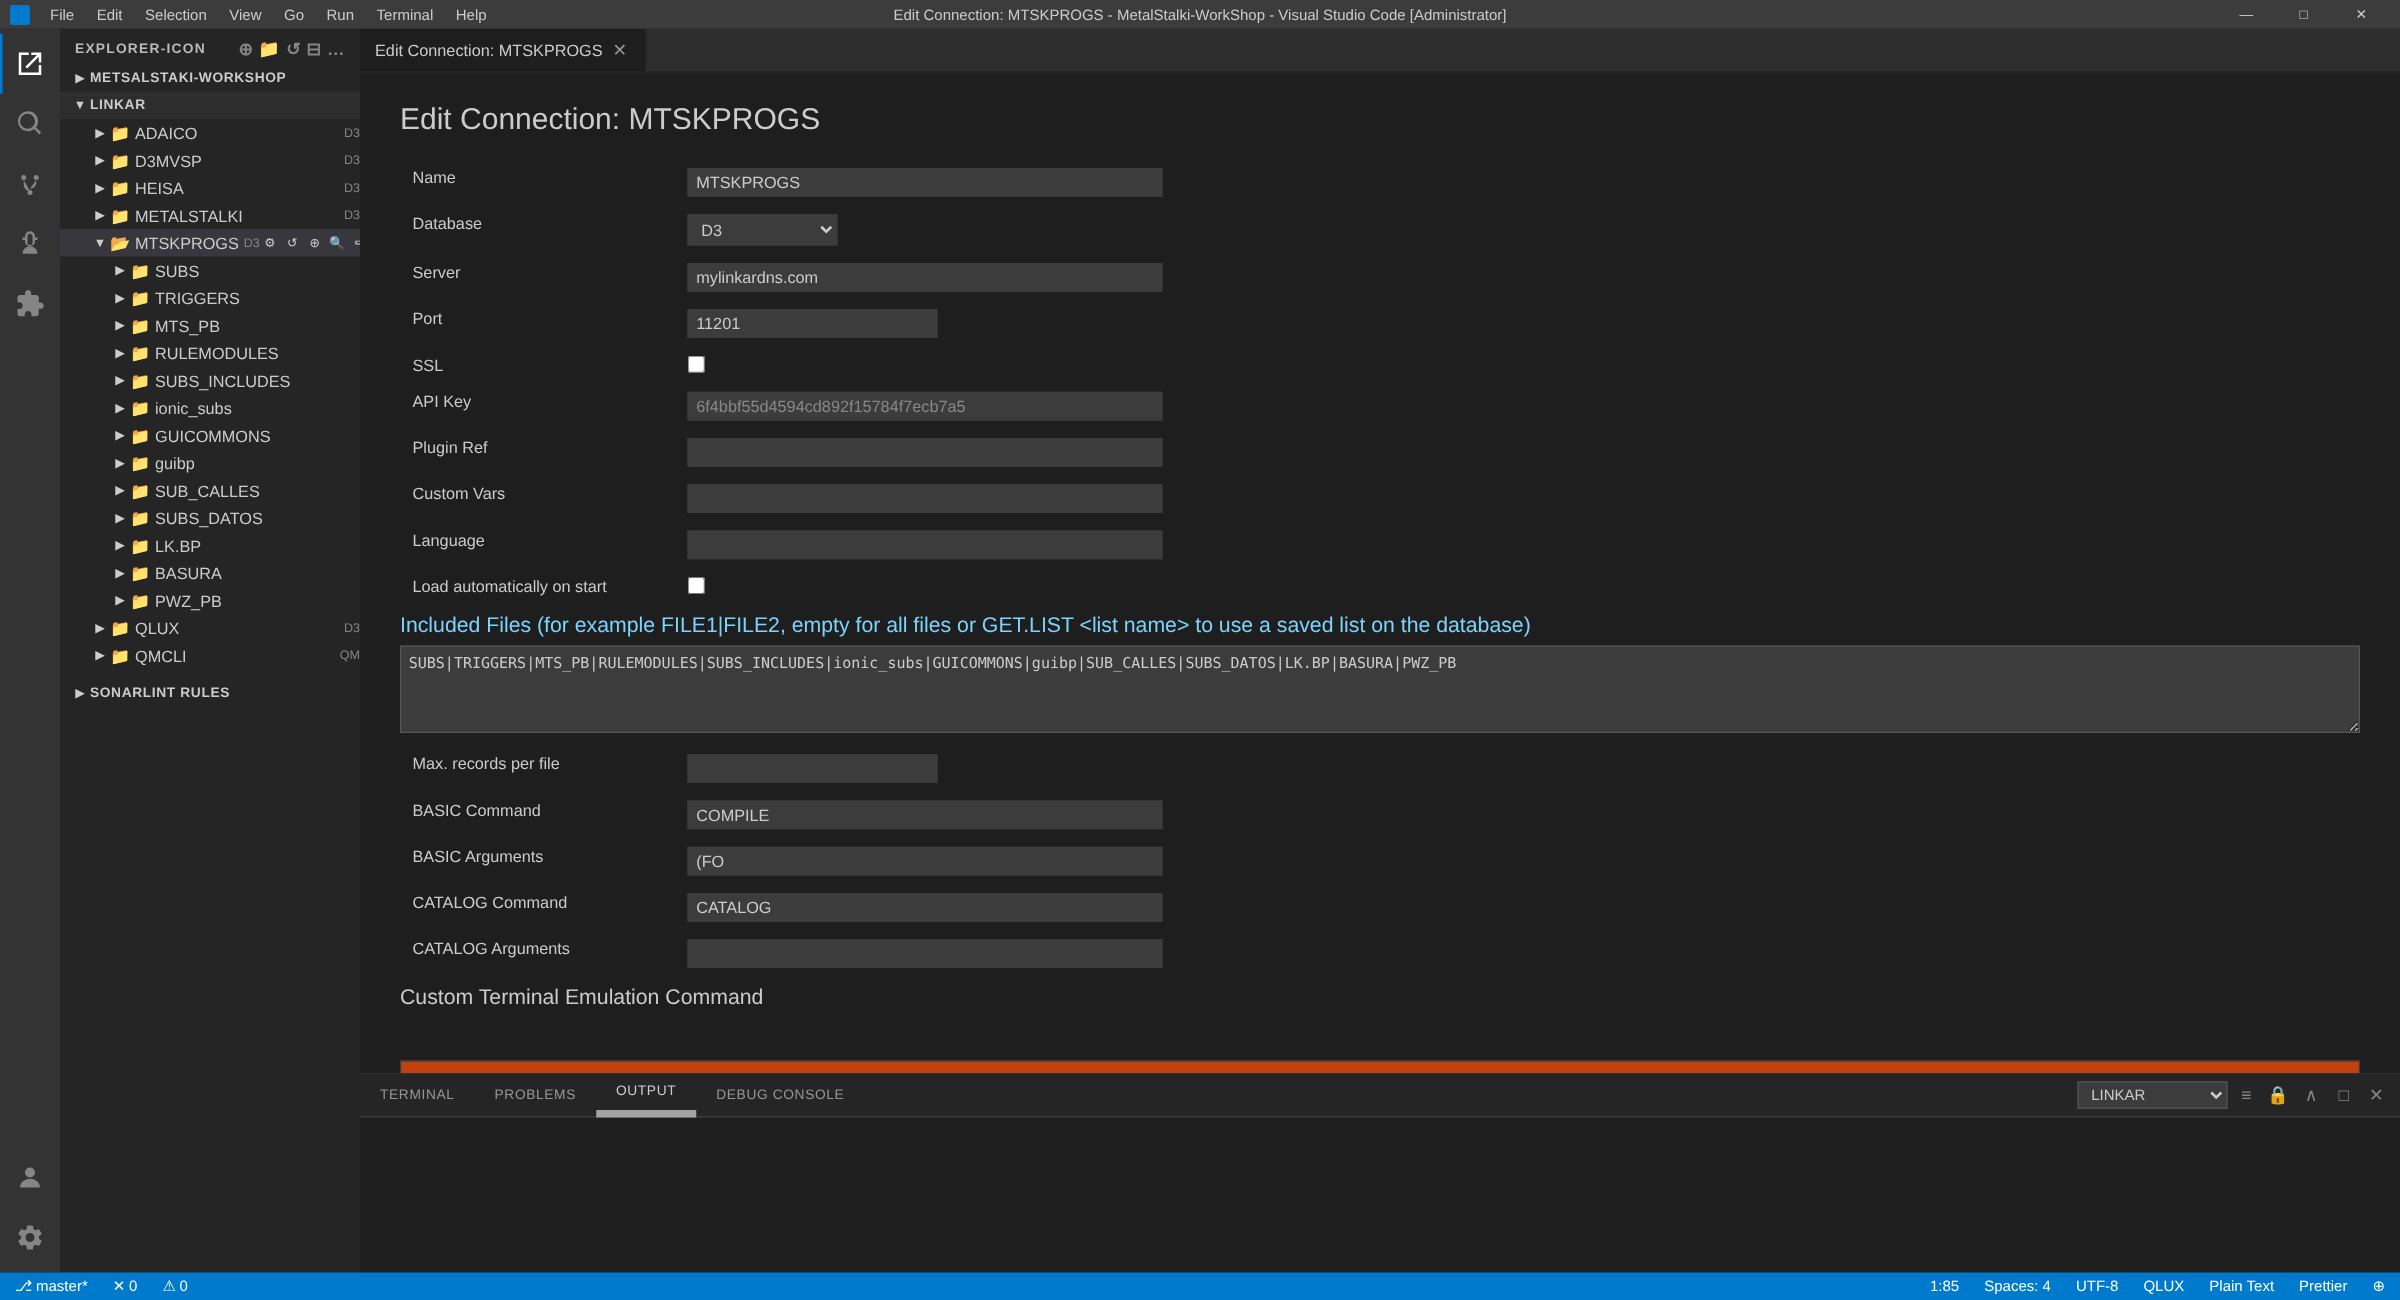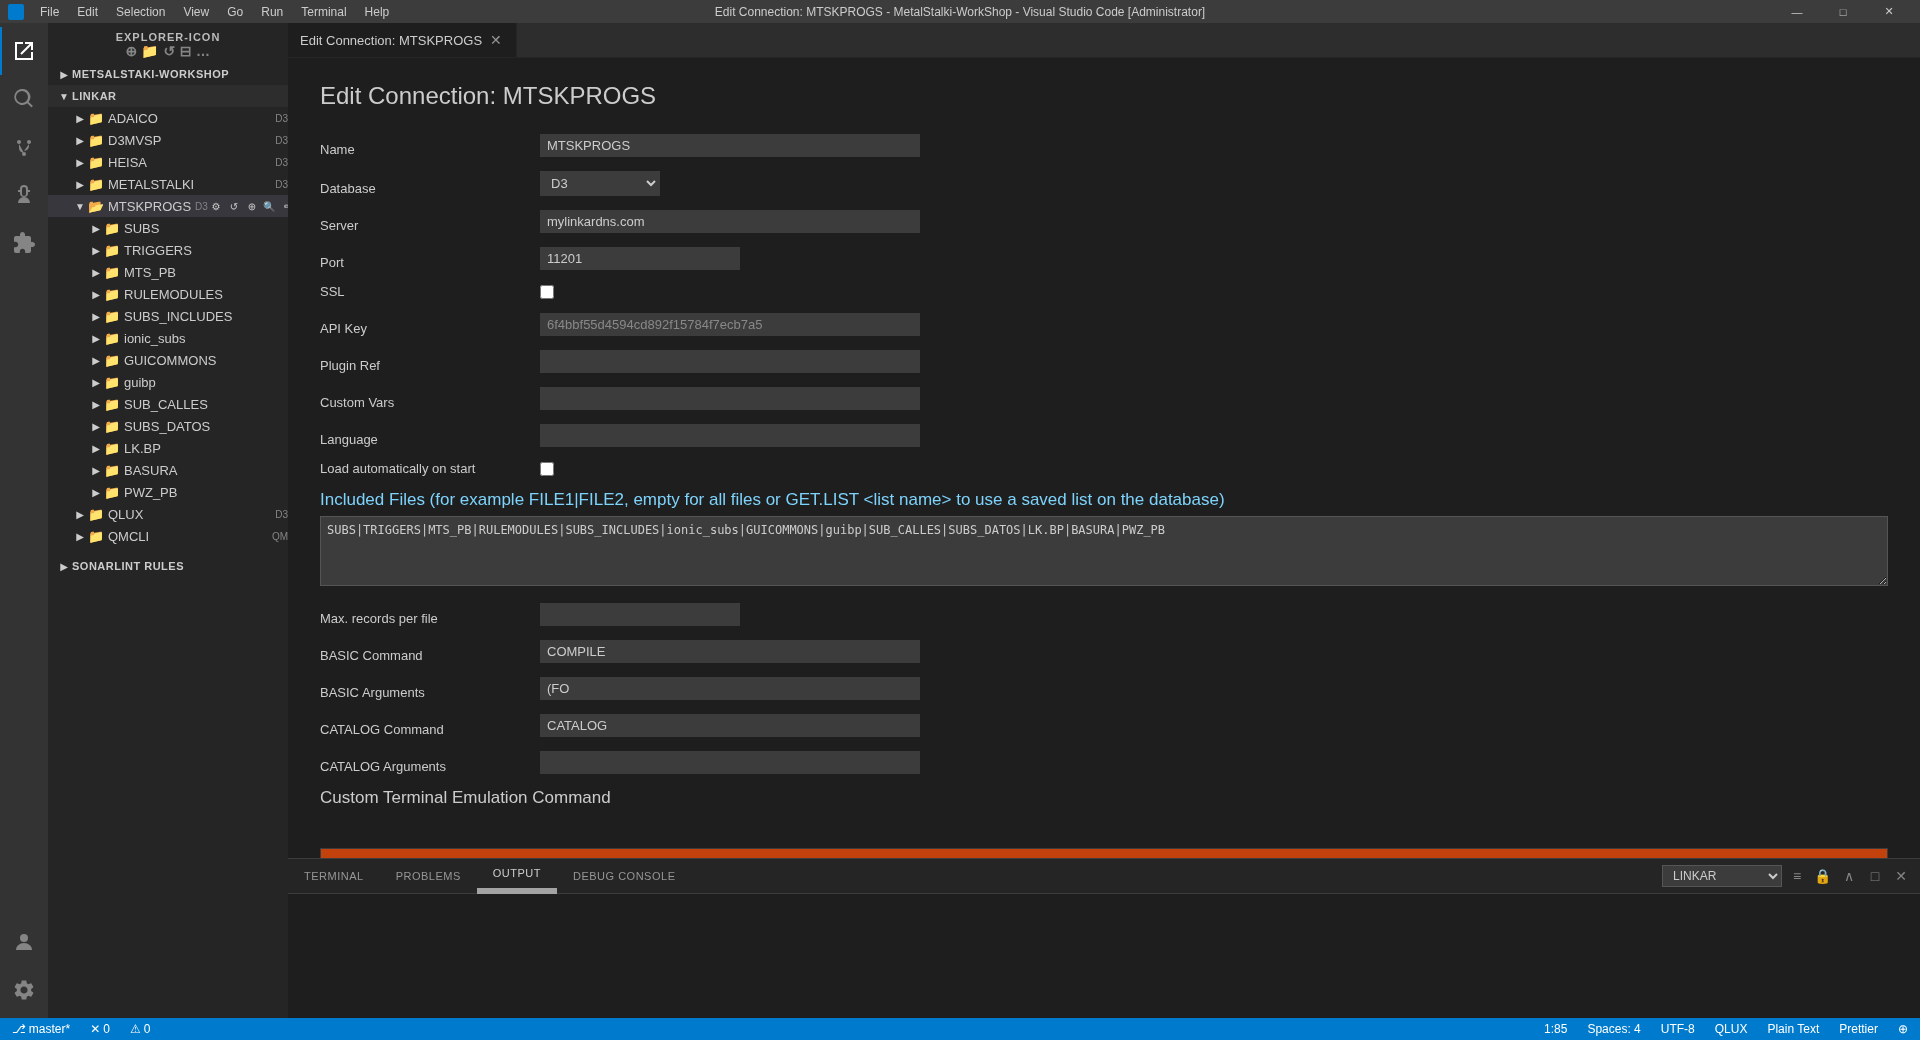--- a/index.html
+++ b/index.html
@@ -105,21 +105,20 @@
     .sidebar-header {
       padding: 8px 12px 4px;
       font-size: 11px;
       font-weight: 700;
       color: #bbbbbb;
       text-transform: uppercase;
       letter-spacing: 0.5px;
       display: flex;
       align-items: center;
       justify-content: space-between;
-      flex-direction: column;
     }
     .sidebar-header-icons {
       display: flex;
       gap: 4px;
       color: #858585;
     }
     .sidebar-header-icons span {
       cursor: pointer;
       font-size: 14px;
     }
@@ -232,22 +231,23 @@
     .editor-content::-webkit-scrollbar-track { background: #1e1e1e; }
     .editor-content::-webkit-scrollbar-thumb { background: #555; }
     .form-title {
       font-size: 24px;
       font-weight: 400;
       color: #cccccc;
       margin-bottom: 24px;
     }
     .form-row {
       display: flex;
-      align-items: flex-end;
+      align-items: flex-start;
       margin-bottom: 14px;
+      margin-left: 10px;
     }
     .form-label {
       width: 220px;
       flex-shrink: 0;
       font-size: 13px;
       color: #cccccc;
     }
     .form-input {
       background: #3c3c3c;
       border: 1px solid #3c3c3c;

